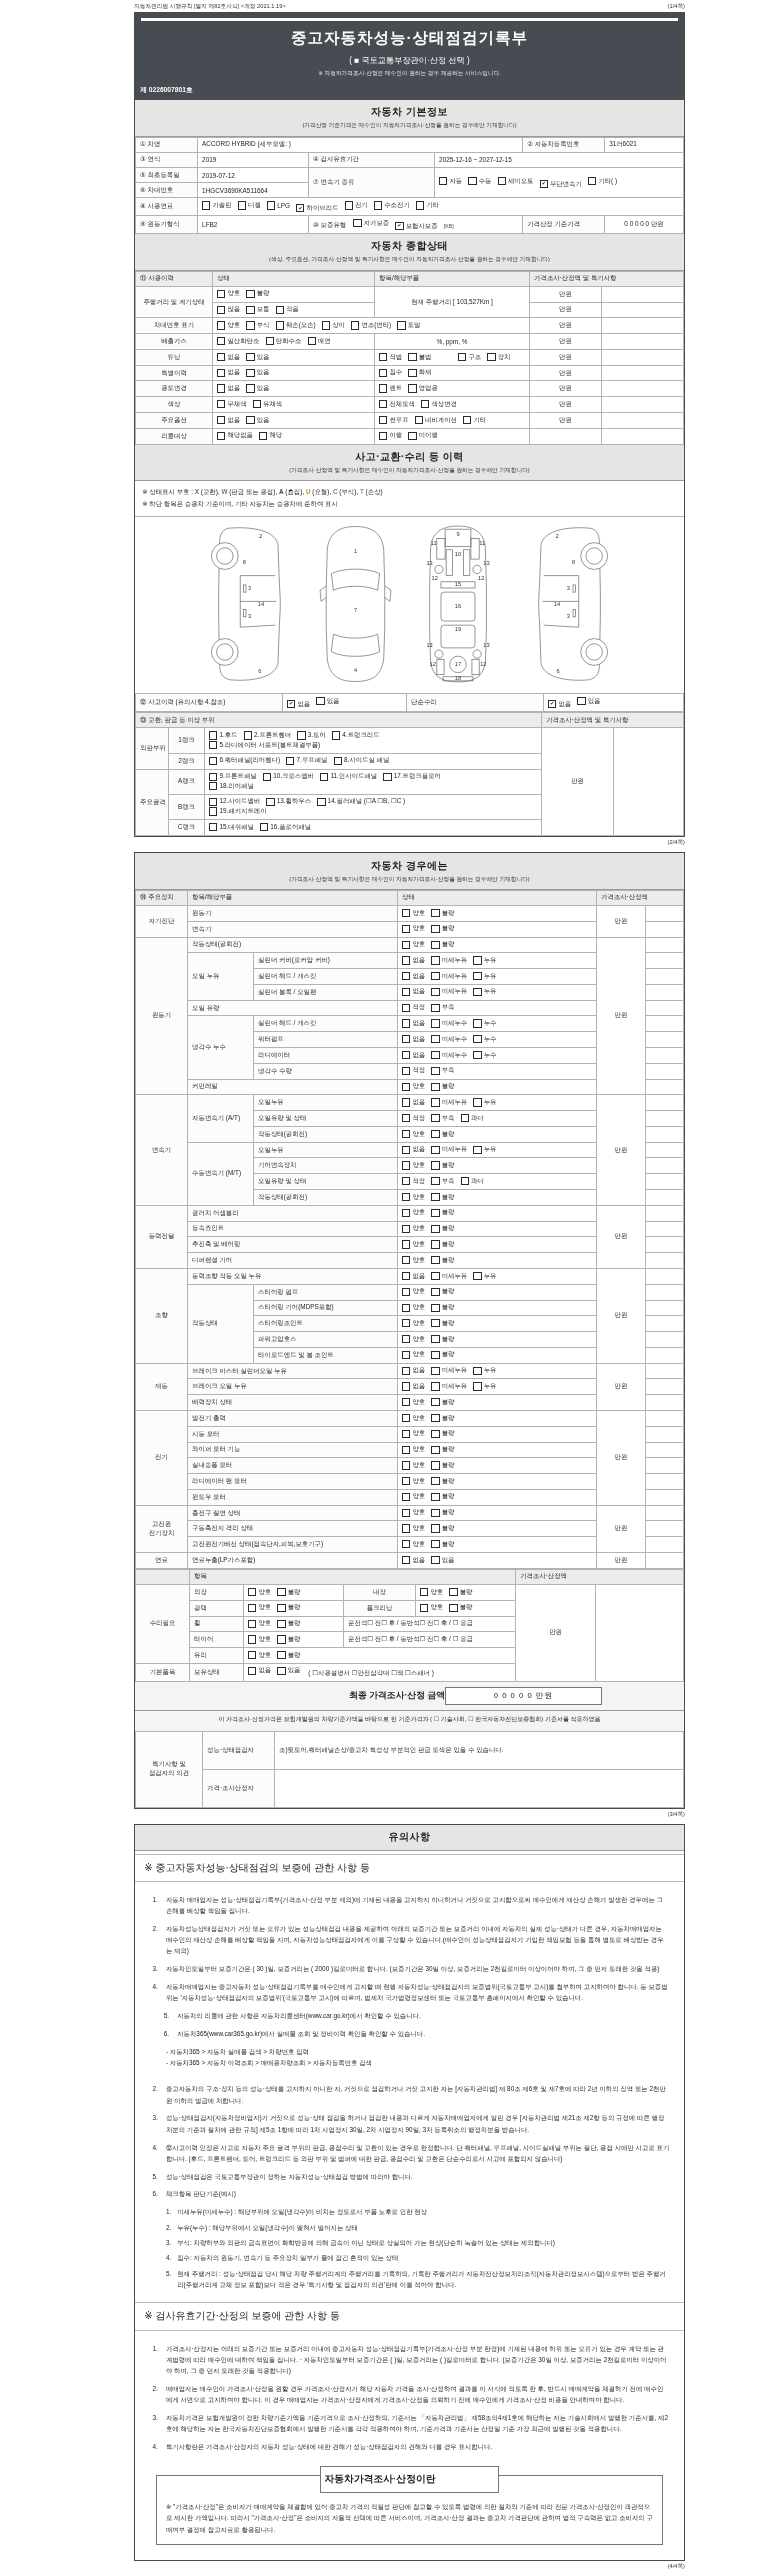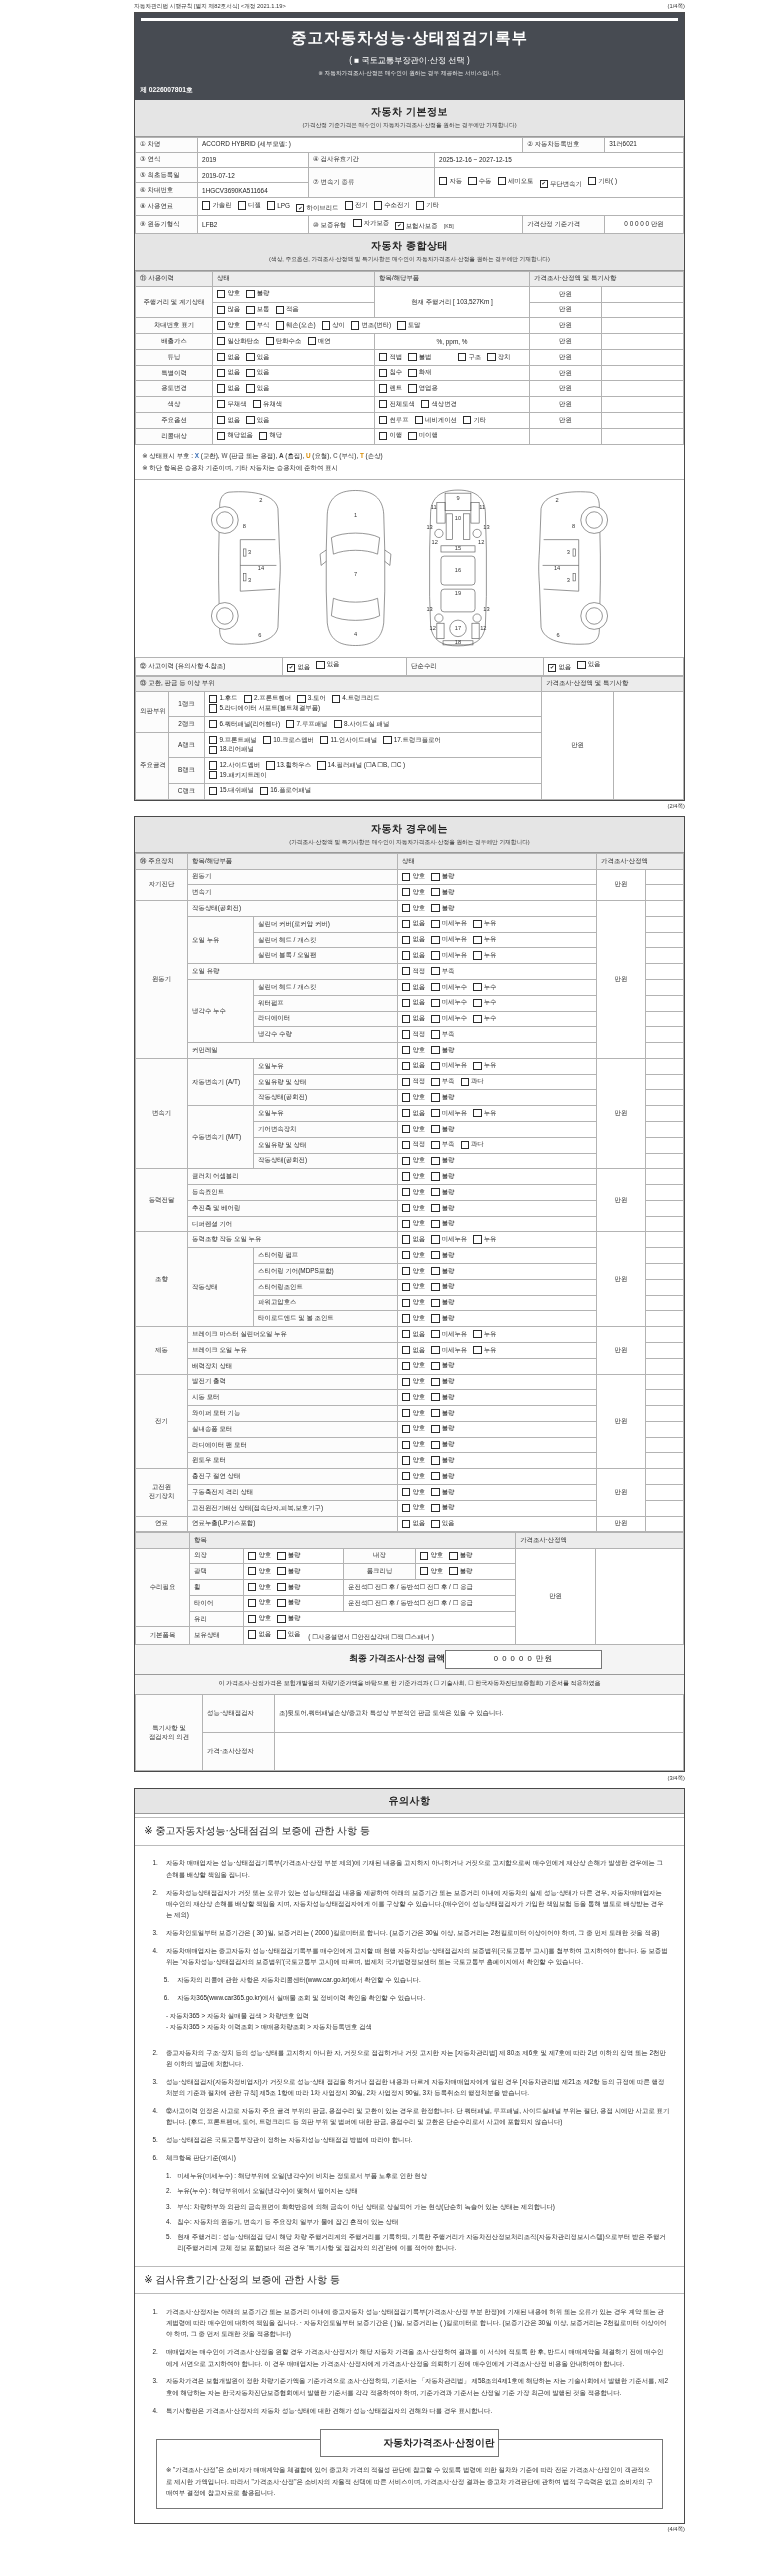--- a/index.html
+++ b/index.html
@@ -40,21 +40,21 @@
   .noticebody{padding:3.1px 0;}
   .nsec-head{border-top:0.5px solid #bbb;border-bottom:0.5px solid #bbb;padding:6.2px 9.3px;font-size:10px;font-weight:normal;}
   .nitems{padding:5.2px 14.4px 8.2px 17.5px;}
   .nitem{display:flex;margin:6.7px 0;font-size:6.4px;line-height:1.75;}
   .nitem .no{flex:0 0 13.4px;}
   .nitem.indent{margin-left:11.3px;}
   .nsub{margin:4.1px 0 4.1px 13.4px;display:flex;font-size:6.4px;line-height:1.75;}
   .nsub .no{flex:0 0 11.3px;}
   .ndash{margin-left:13.4px;font-size:6.4px;line-height:1.75;}
   .defbox{margin:8.2px 20.6px 11.3px 20.6px;border:0.5px solid #777;padding:7.2px 9.3px 9.3px 9.3px;}
-  .defbox .dtitle{border:0.5px solid #777;margin:-17.5px auto 7.2px auto;background:#fff;width:170px;text-align:right;font-size:9.8px;font-weight:bold;padding:6.2px 3.1px;}
+  .defbox .dtitle{border:0.5px solid #777;margin:-17.5px auto 7.2px auto;background:#fff;width:170px;text-align:left;font-size:9.8px;font-weight:bold;padding:6.2px 3.1px;}
   .defbox .dtext{font-size:6.4px;line-height:1.8;}
   .finalrow{display:flex;align-items:center;border-bottom:0.5px solid #9a9a9a;background:#f4f4f4;padding:5.2px 0;}
   .finalrow .fl{flex:1;text-align:right;font-size:8.8px;font-weight:bold;}
   .finalrow .fv{flex:0 0 155px;border:0.5px solid #777;background:#fff;text-align:center;font-size:7.7px;padding:3.1px 0;margin-right:82px;letter-spacing:1px;}
   .finalnote{font-size:6px;text-align:center;padding:4.1px 0 6.2px 0;background:#f4f4f4;}
   .spec-opinion td{height:32px;}
   .wheeltxt{font-size:6.4px;}
 </style>
 </head>
 <body>
@@ -212,20 +212,24 @@
             <tr>
               <td class="lab c">리콜대상</td>
               <td><span class="cb"><span class="bx"></span>해당없음</span><span class="cb"><span class="bx"></span>해당</span></td>
               <td><span class="cb"><span class="bx"></span>이행</span><span class="cb"><span class="bx"></span>미이행</span></td>
               <td class="price"></td>
               <td></td>
             </tr>
           </tbody>
       </table>
 
+      <div class="band">
+        <div class="t">사고·교환·수리 등 이력</div>
+        <div class="s">(가격조사·산정액 및 특기사항은 매수인이 자동차가격조사·산정을 원하는 경우에만 기재합니다)</div>
+      </div>
       <div class="legendbox">
         <div id="legend-line">※ 상태표시 부호 : <b style="color: rgb(59, 111, 181);">X</b> (교환), <b style="color: rgb(122, 122, 122);">W</b> (판금 또는 용접), <b style="color: rgb(68, 68, 68);">A</b> (흠집), <b style="color: rgb(217, 140, 0);">U</b> (요철), <b style="color: rgb(122, 122, 122);">C</b> (부식), <b style="color: rgb(217, 140, 0);">T</b> (손상)</div>
         <div>※ 하단 항목은 승용차 기준이며, 기타 자동차는 승용차에 준하여 표시</div>
       </div>
 
       <div class="diagwrap">
 
         <svg width="98" height="160" viewBox="0 0 190 310">
           <path class="dg-fill" d="M60,8 C110,4 150,14 155,40 L158,120 C160,150 160,160 158,190 L155,270 C150,296 110,306 62,302 C48,298 42,290 42,275 L40,180 L40,130 L42,35 C42,20 48,10 60,8 Z"></path>
           <circle class="dg-fill" cx="52" cy="62" r="26"></circle>

